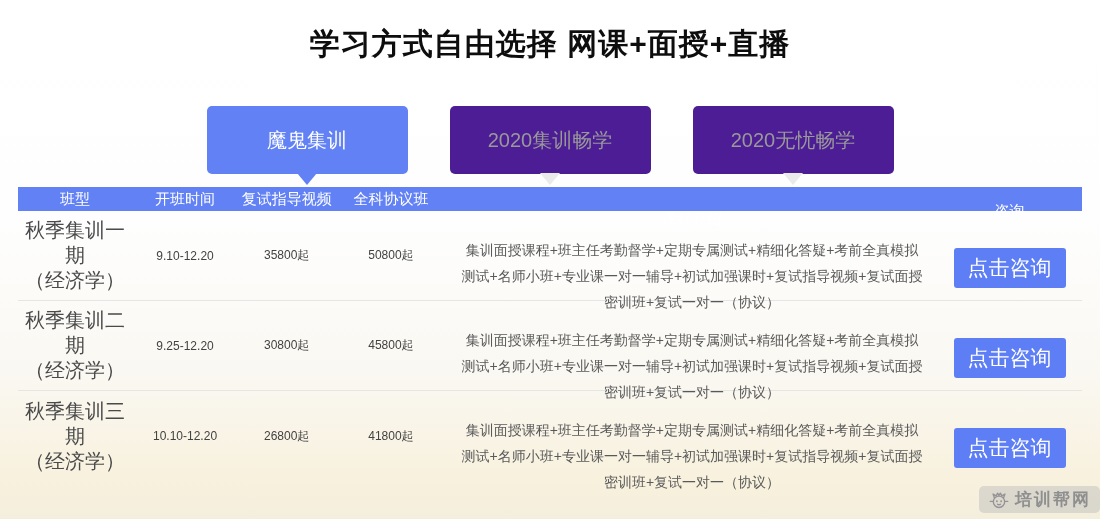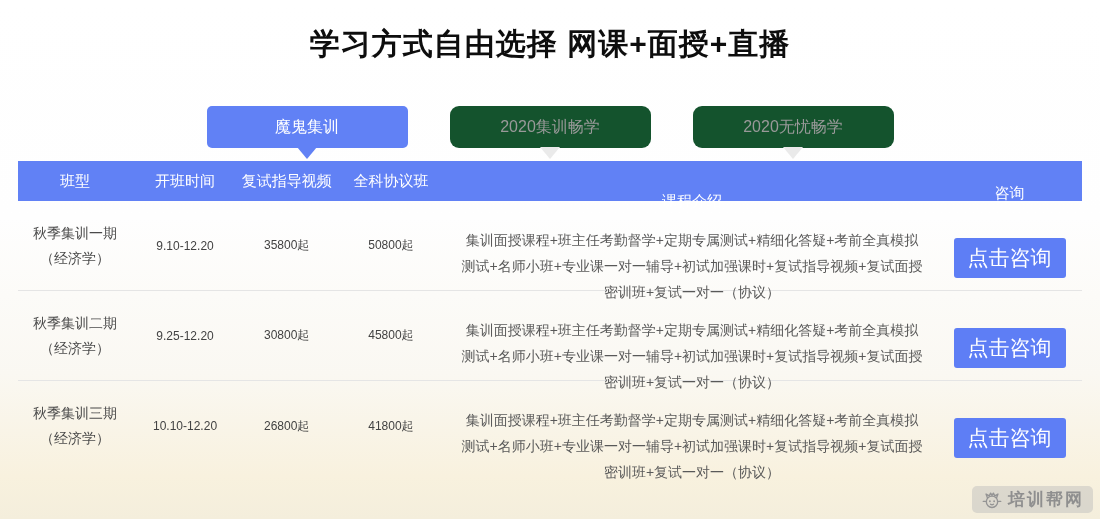--- a/index.html
+++ b/index.html
@@ -23,67 +23,67 @@
   
   .tabs {
     margin-top: 41px;
     display: flex;
     justify-content: center;
     gap: 42px;
   }
   .tab {
     position: relative;
     width: 201px;
-    height: 42px;
+    height: 68px;
     border-radius: 5px;
     display: flex;
     align-items: center;
     justify-content: center;
-    font-size: 16px;
+    font-size: 20px;
     cursor: pointer;
   }
-  .tab.inactive { background: #14532d; color: #999999; border-radius: 9px; }
+  .tab.inactive { background: #4c1d95; color: #999999; }
   .tab.active   { background: #6181f5; color: #ffffff; }
   .tab .arrow {
     position: absolute;
     bottom: -11px;
     left: 50%;
     transform: translateX(-50%);
     width: 0; height: 0;
     border-left: 10px solid transparent;
     border-right: 10px solid transparent;
   }
   .tab.active .arrow   { border-top: 12px solid #6181f5; }
   .tab.inactive .arrow { border-top: 12px solid #eaeaea; }
 
   
   .course-table { margin: 13px 18px 0 18px; }
   .thead {
     display: flex;
     align-items: center;
-    height: 40px;
+    height: 24px;
     background: #6181f5;
     color: #ffffff;
     font-size: 15px;
   }
   .trow {
     display: flex;
     align-items: center;
     height: 90px;
   }
   .trow.sep { border-bottom: 1px solid #e5e5e5; }
   .cell { text-align: center; }
   .c1 { width: 10.7%; }
   .c2 { width: 10.0%; }
   .c3 { width: 9.1%; }
   .c4 { width: 10.5%; }
   .c5 { width: 46.1%; margin-top: 40px; }
   .c6 { width: 13.6%; margin-top: 24px; }
 
-  .class-name { font-size: 14px; color: #4a4a4a; line-height: 25px; }
+  .class-name { font-size: 20px; color: #4a4a4a; line-height: 25px; }
   .date-text, .price-text { font-size: 12px; color: #424242; }
   .desc-text {
     font-size: 14px;
     color: #595959;
     line-height: 26px;
     padding: 0 14px;
   }
   .consult-btn {
     display: inline-block;
     border: none;
@@ -92,21 +92,21 @@
     font-size: 21px;
     font-family: inherit;
     padding: 6px 14px;
     border-radius: 3px;
     cursor: pointer;
   }
 
   
   .watermark {
     position: absolute;
-    right: 7px;
+    right: 0;
     bottom: 6px;
     height: 27px;
     display: flex;
     align-items: center;
     gap: 5px;
     padding: 0 9px;
     border-radius: 5px;
     background: rgba(186, 186, 186, 0.45);
   }
   .watermark-text {

